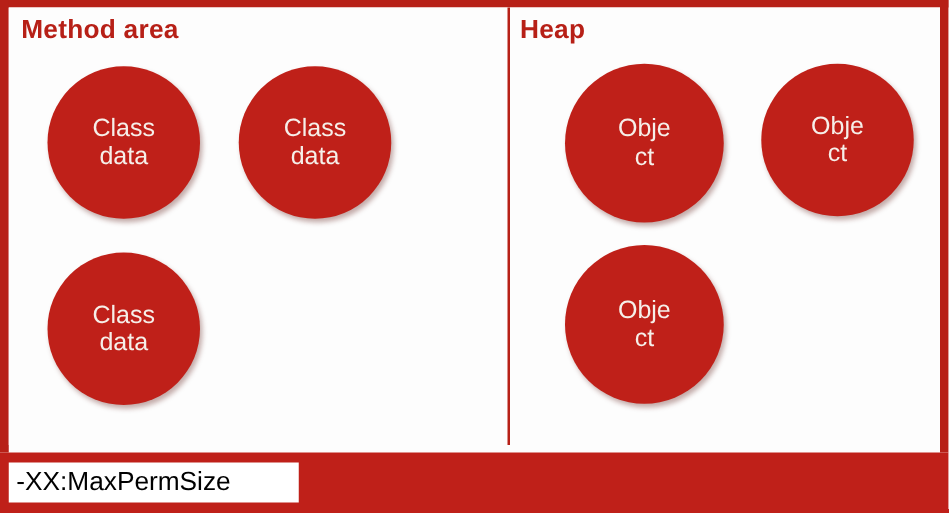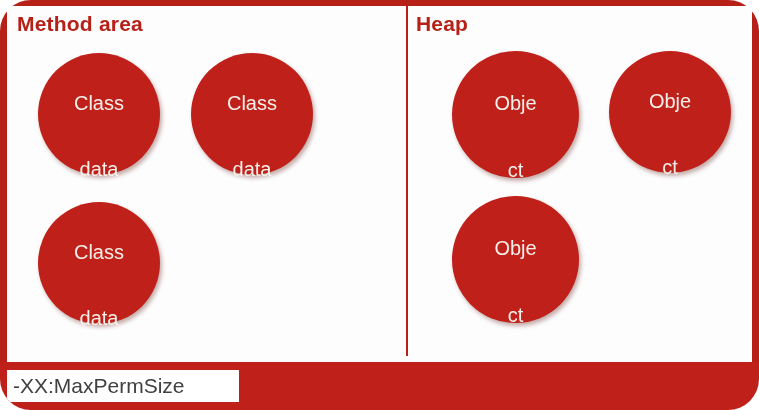--- a/index.html
+++ b/index.html
@@ -10,21 +10,20 @@
   body {
     font-family: "Liberation Sans", sans-serif;
   }
 
   #diagram-root {
     position: relative;
     width: 759px;
     height: 410px;
     background: #ffffff;
     overflow: hidden;
-    border-radius: 31px;
   }
 
   
   .frame {
     position: absolute;
     left: 0;
     top: 0;
     width: 759px;
     height: 362px;
     box-sizing: border-box;
@@ -82,21 +81,20 @@
     flex-direction: column;
     align-items: center;
     justify-content: center;
     text-align: center;
     line-height: 1.12;
     font-size: 20px;
     box-shadow: 2px 3px 4px rgba(90, 20, 15, 0.35);
   }
   .circle span {
     display: block;
-    margin-top: 44px;
   }
 
   
   .c-m1 { left: 31px;  top: 47px;  width: 122px; height: 122px; }
   .c-m2 { left: 184px; top: 47px;  width: 122px; height: 122px; }
   .c-m3 { left: 31px;  top: 196px; width: 122px; height: 122px; }
 
   
   .c-h1 { left: 44px;  top: 45px;  width: 127px; height: 127px; }
   .c-h2 { left: 201px; top: 45px;  width: 122px; height: 122px; }
@@ -109,21 +107,21 @@
     top: 362px;
     width: 759px;
     height: 48px;
     background: #bf2019;
   }
   .opt-label {
     position: absolute;
     top: 8px;
     height: 32px;
     background: #ffffff;
-    color: #404040;
+    color: #000000;
     font-size: 21px;
     display: flex;
     align-items: center;
     padding: 0 6px;
     box-sizing: border-box;
     white-space: nowrap;
   }
   .opt-perm { left: 7px;   min-width: 232px; }
   .opt-xms  { left: 411px; min-width: 152px; }
 </style>

